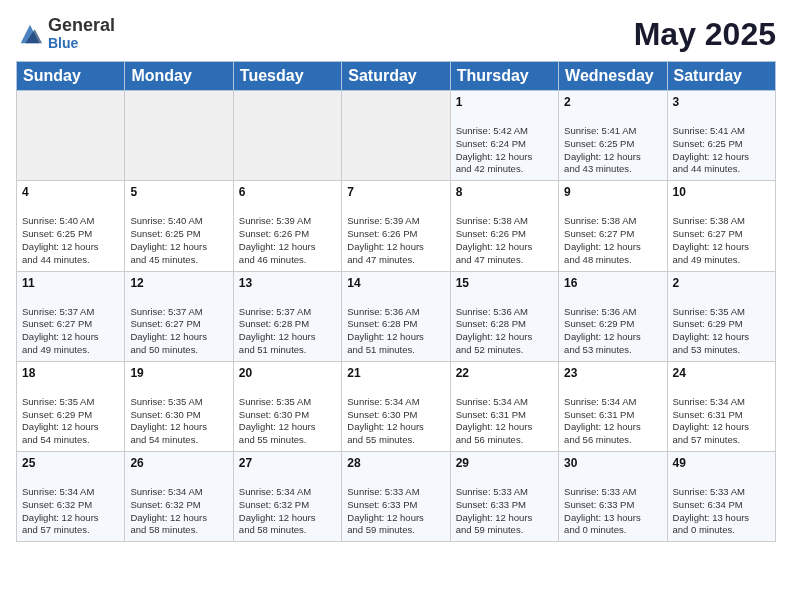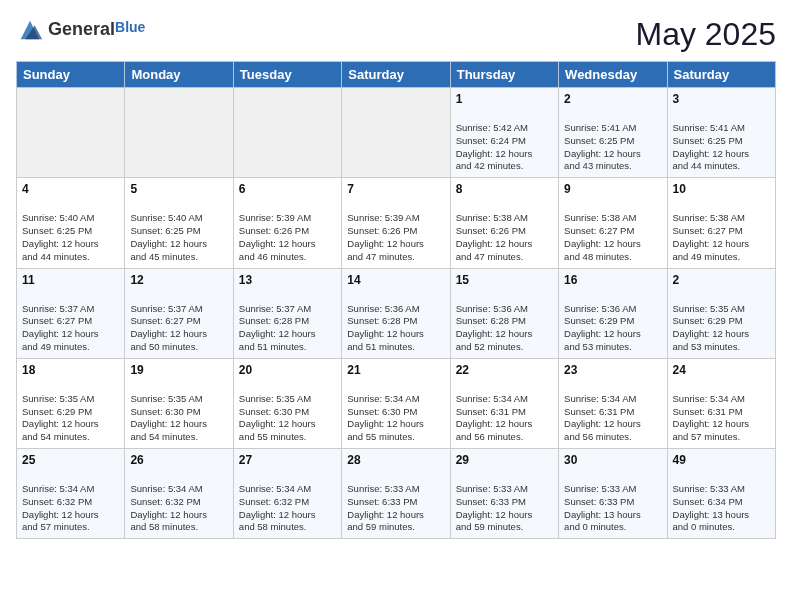--- a/index.html
+++ b/index.html
@@ -15,21 +15,21 @@
       justify-content: space-between;
       align-items: flex-start;
       margin-bottom: 8px;
     }
     .logo {
       display: flex;
       align-items: center;
     }
     .logo-text {
       display: flex;
-      flex-direction: row;
+      flex-direction: column;
       line-height: 1.1;
     }
     .logo-general {
       font-size: 18px;
       font-weight: bold;
       color: #333;
     }
     .logo-blue {
       font-size: 14px;
       font-weight: bold;
@@ -38,38 +38,38 @@
     .logo-icon {
       width: 28px;
       height: 28px;
       margin-right: 4px;
     }
     .title-block {
       text-align: right;
     }
     .month-title {
       font-size: 32px;
-      font-weight: normal;
+      font-weight: bold;
       color: #1a1a2e;
     }
     .location {
       font-size: 14px;
       color: #444;
     }
     table {
       width: 100%;
       border-collapse: collapse;
       font-size: 10.5px;
     }
     thead tr th {
       background-color: #2d6db5;
       color: #fff;
       text-align: left;
       padding: 5px 6px;
-      font-size: 13px;
+      font-size: 16px;
       font-weight: bold;
       border: 1px solid #b0c4de;
     }
     tbody tr td {
       border: 1px solid #ccc;
       vertical-align: top;
       padding: 4px 5px;
       height: 80px;
       width: calc(100% / 7);
       background: #fff;

